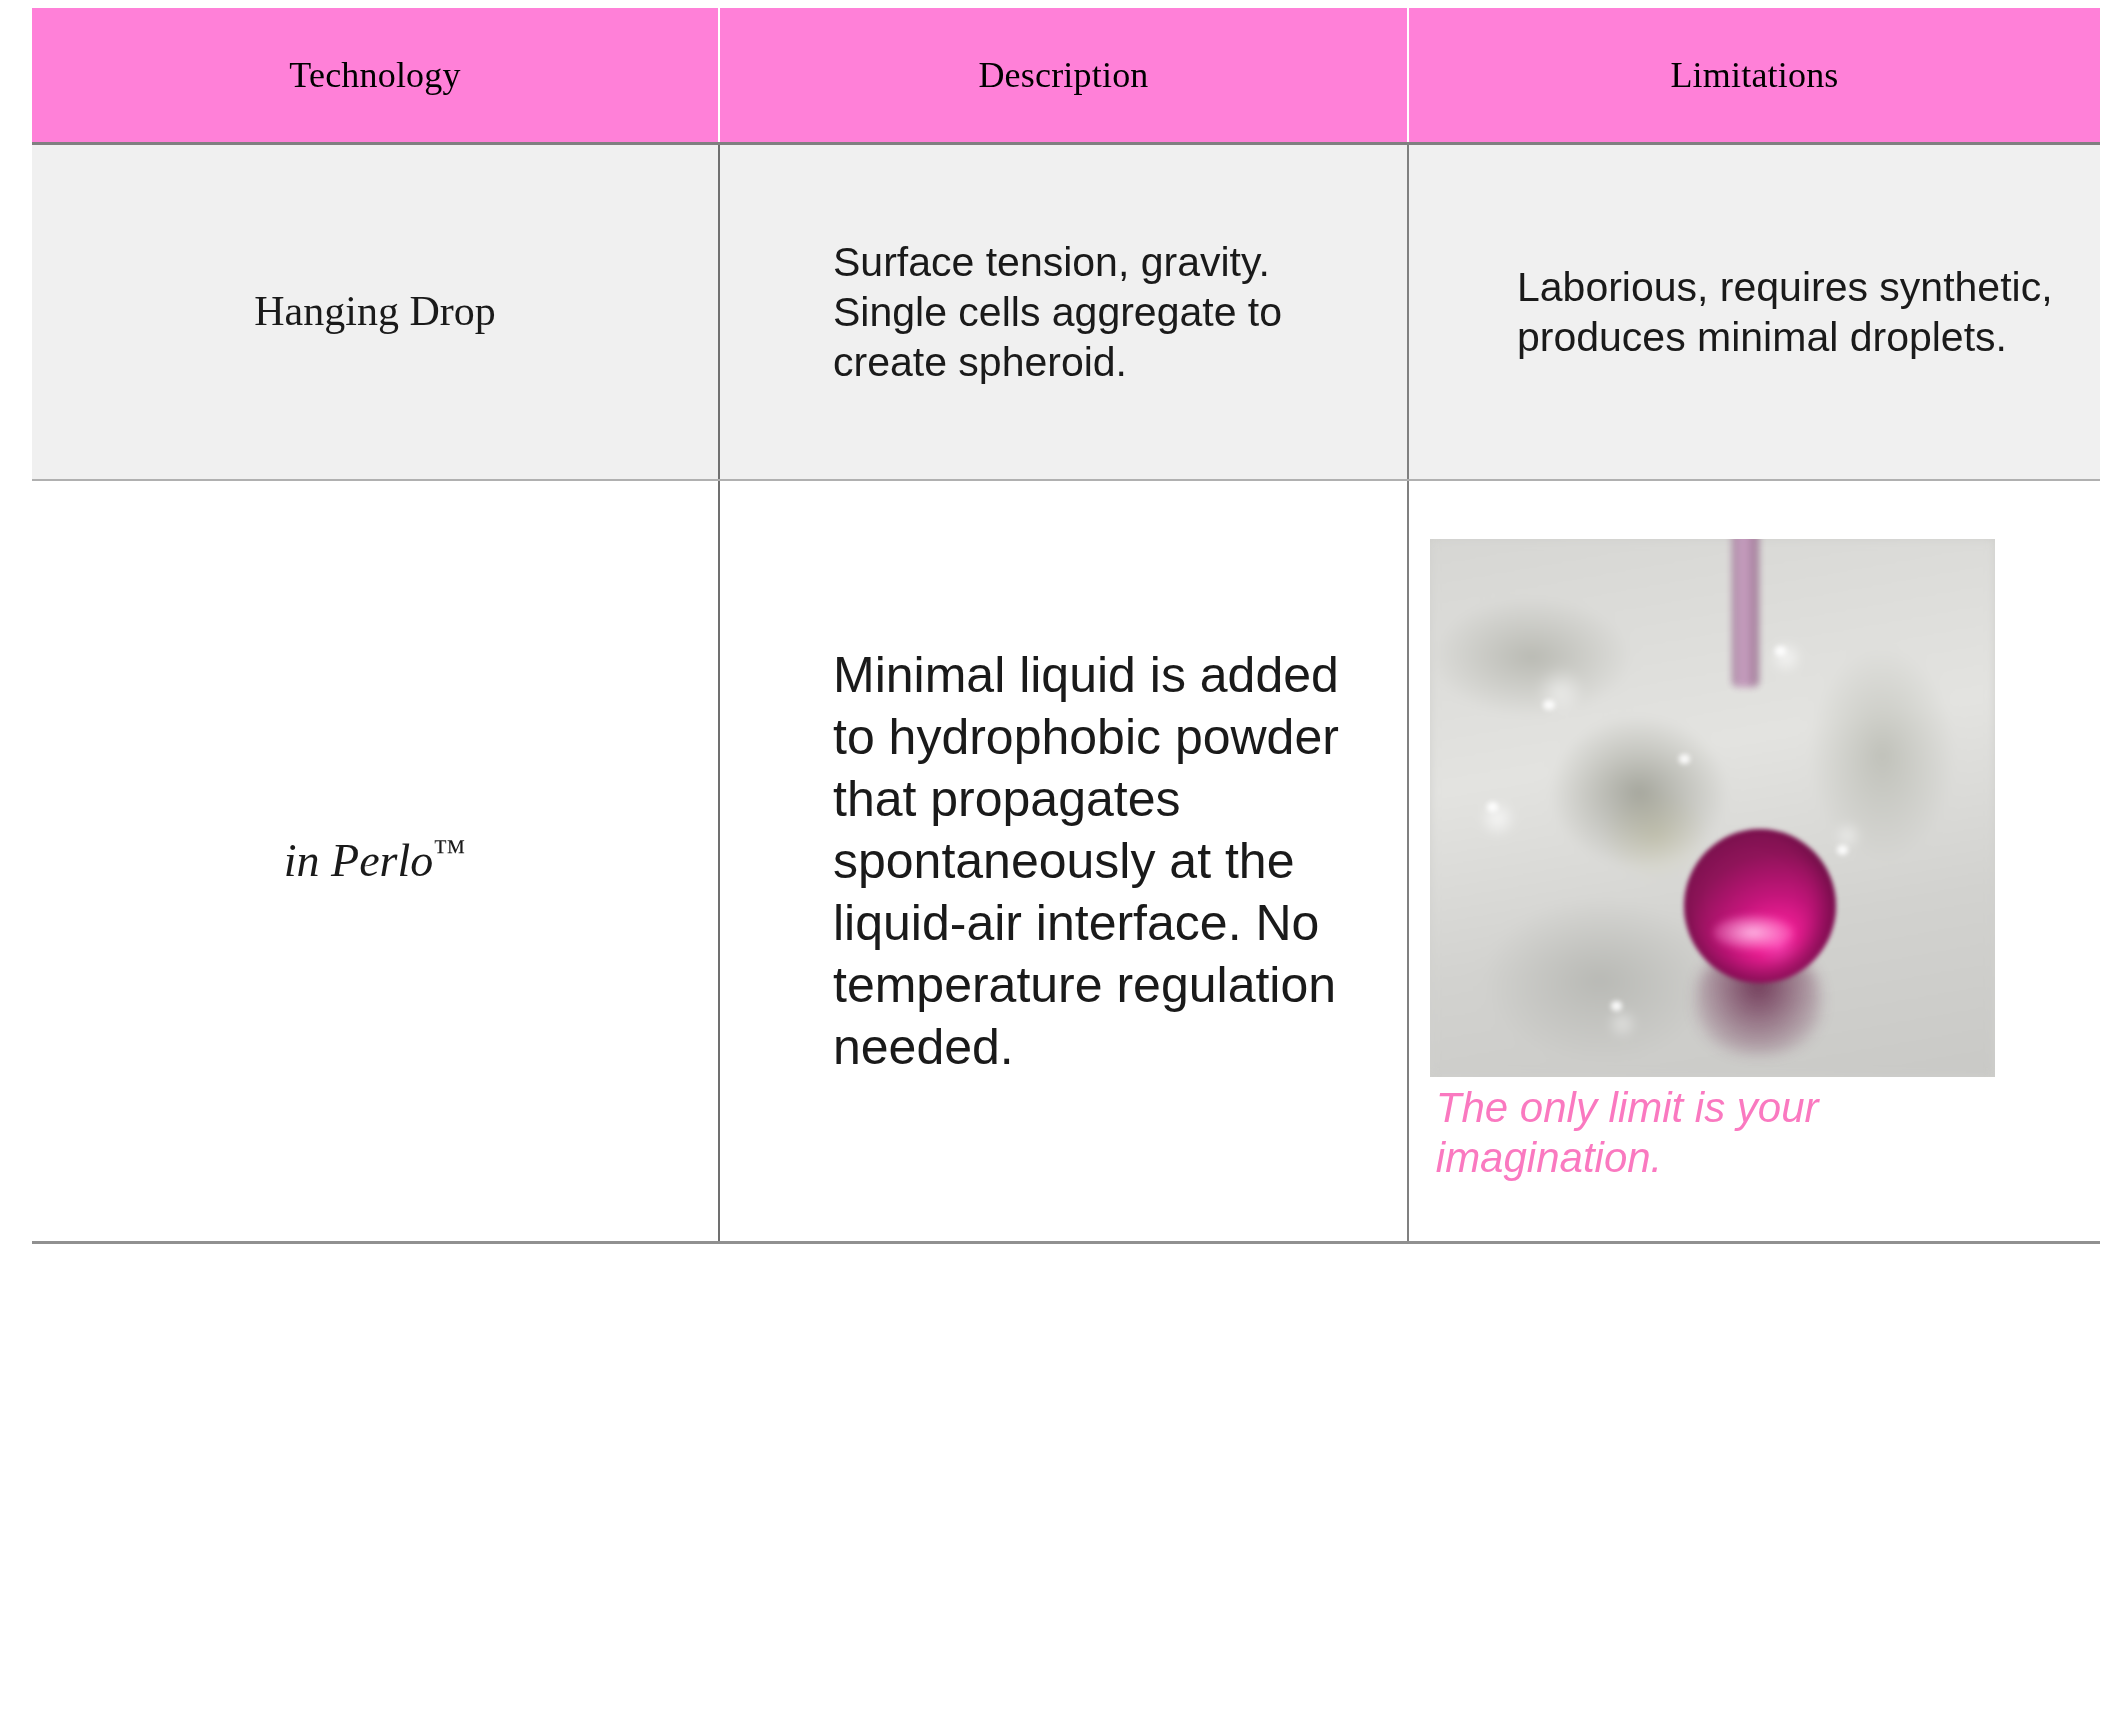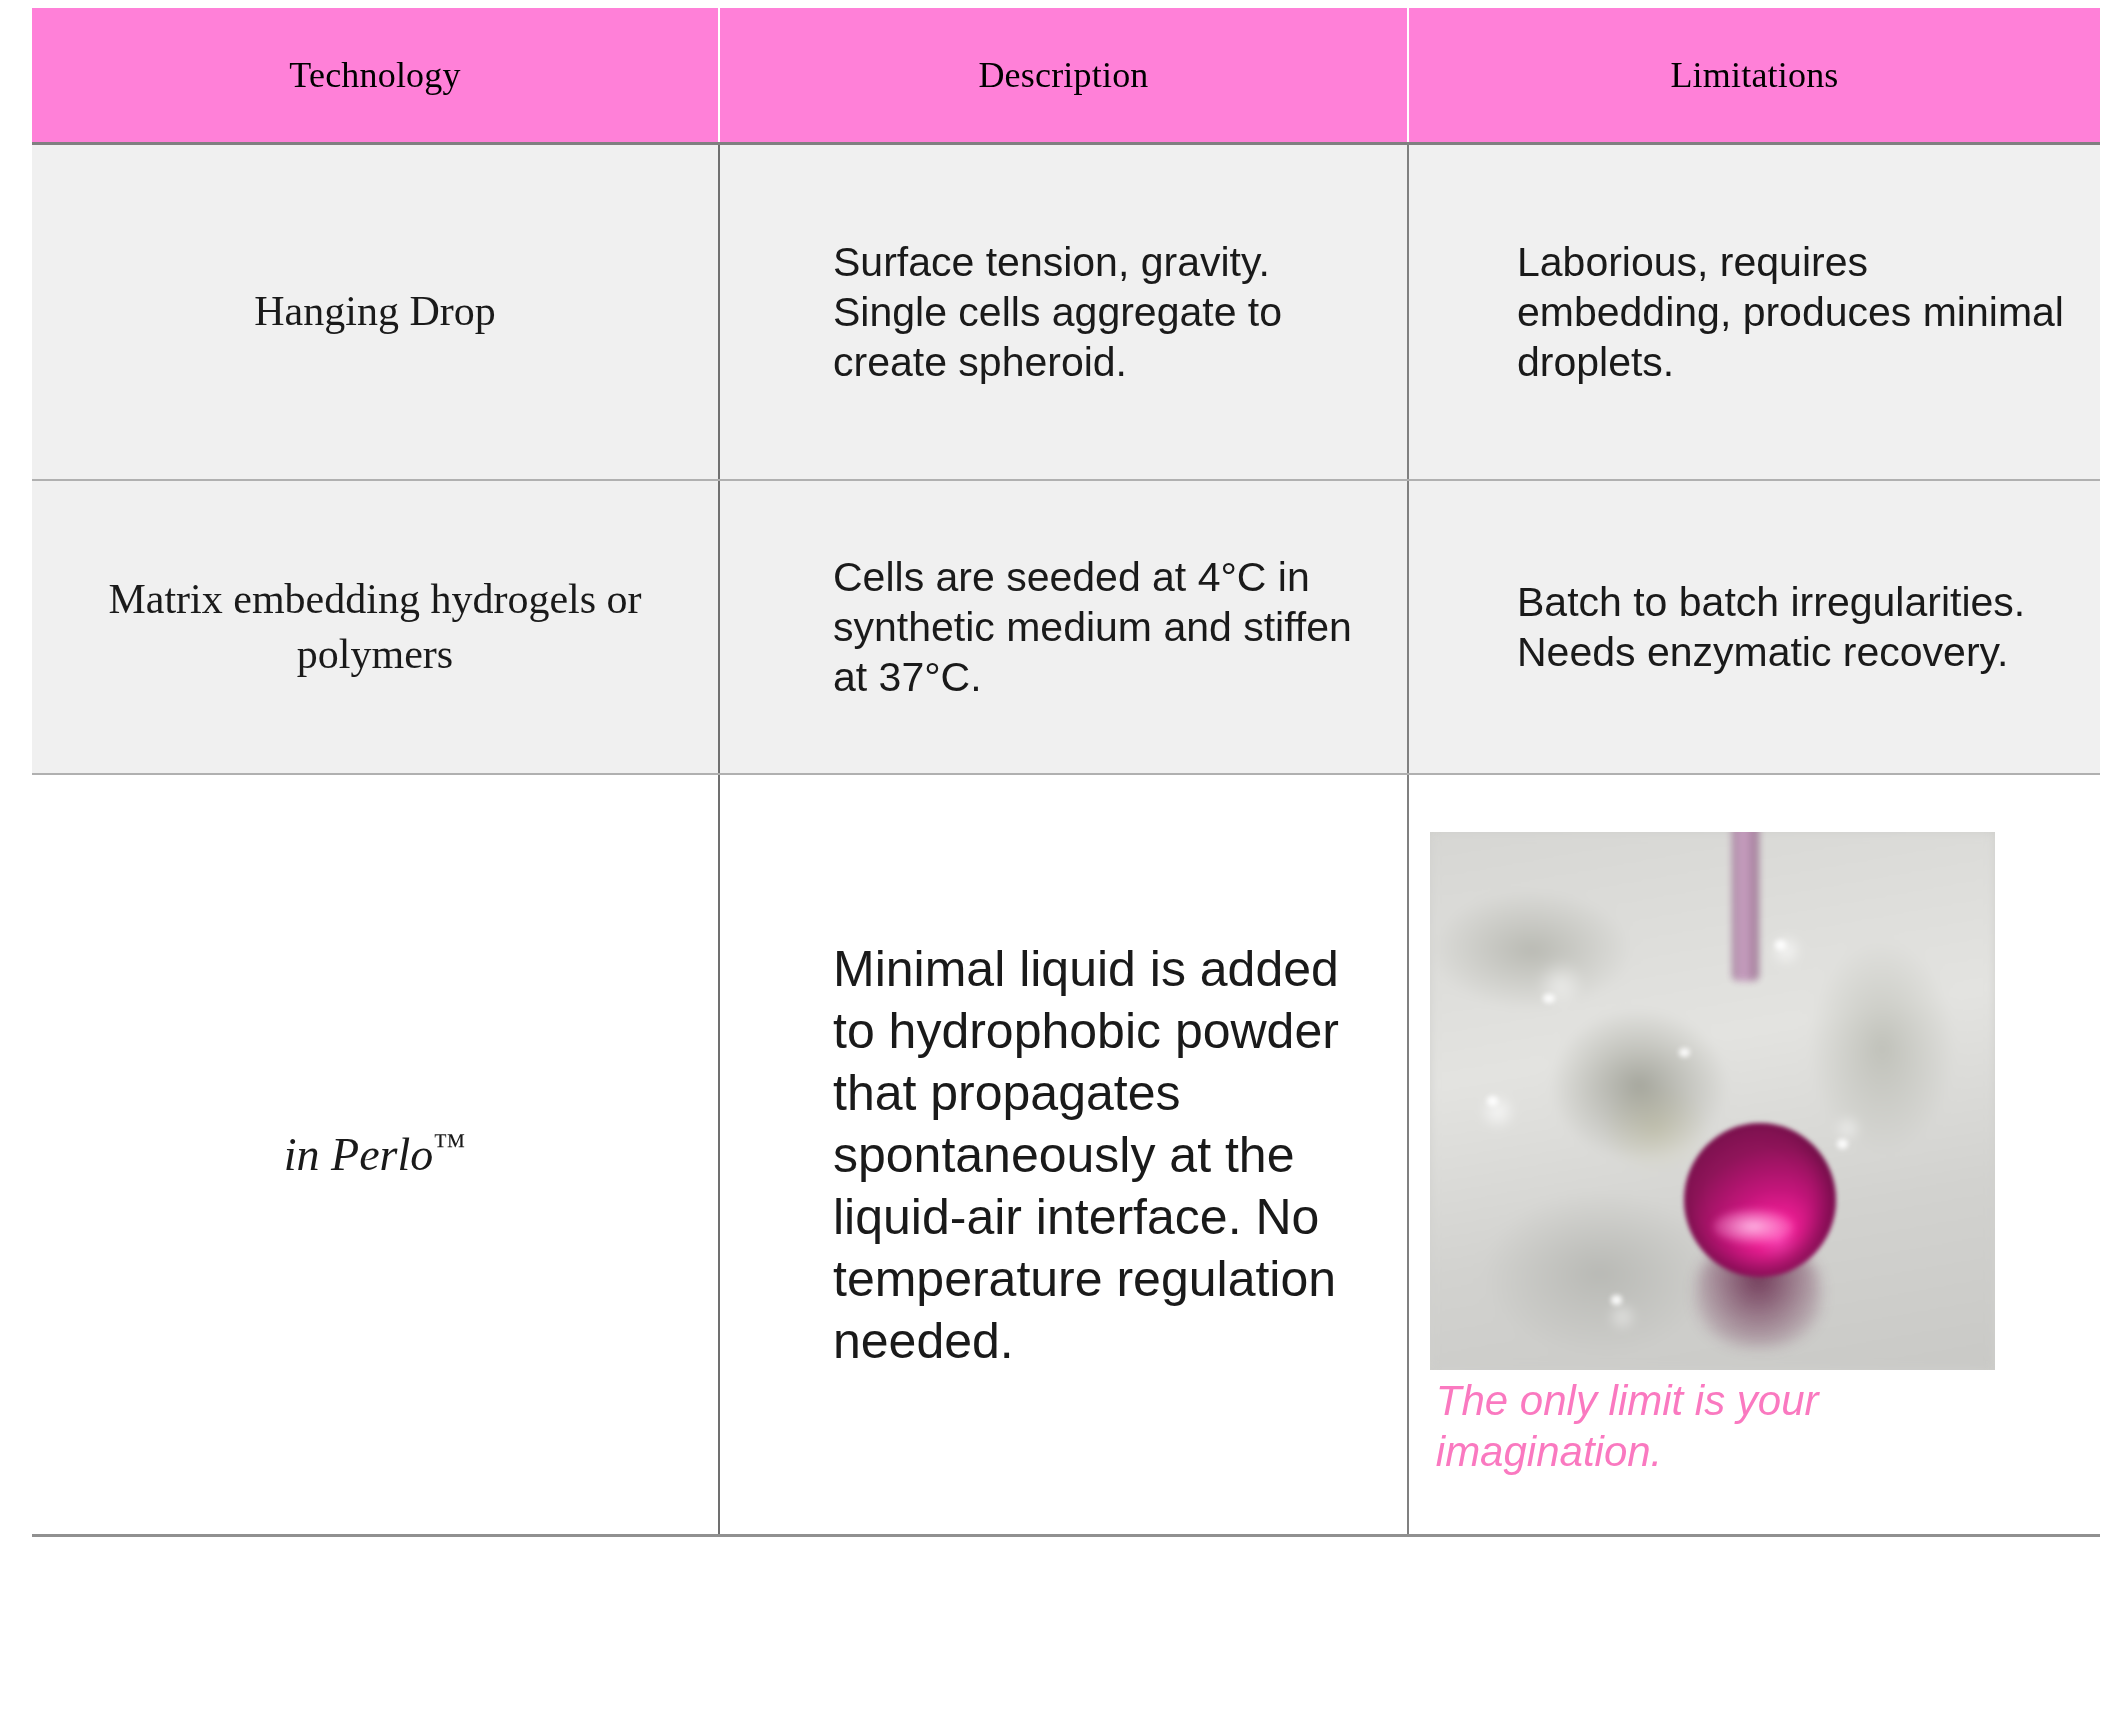--- a/index.html
+++ b/index.html
@@ -223,29 +223,24 @@
         <th>Description</th>
         <th>Limitations</th>
       </tr>
     </thead>
 
     <tbody>
 
       <tr class="alt r1">
         <td class="tech">Hanging Drop</td>
         <td class="desc">Surface tension, gravity. Single cells aggregate to create spheroid.</td>
-        <td class="lim">Laborious, requires embedding, produces minimal droplets.</td>
+        <td class="lim">Laborious, requires synthetic, produces minimal droplets.</td>
       </tr>
 
 
-      <tr class="alt r3">
-        <td class="tech">Matrix embedding hydrogels or polymers</td>
-        <td class="desc">Cells are seeded at 4°C in synthetic medium and stiffen at 37°C.</td>
-        <td class="lim">Batch to batch irregularities. Needs enzymatic recovery.</td>
-      </tr>
 
       <tr class="plain r4">
         <td class="tech">
           <span class="perlo"><span>in Perlo</span><span class="tm">™</span></span>
         </td>
 
         <td class="desc">Minimal liquid is added to hydrophobic powder that propagates spontaneously at the liquid-air interface. No temperature regulation needed.</td>
 
         <td class="lim photo-cell">
           <div class="photo-wrap">

